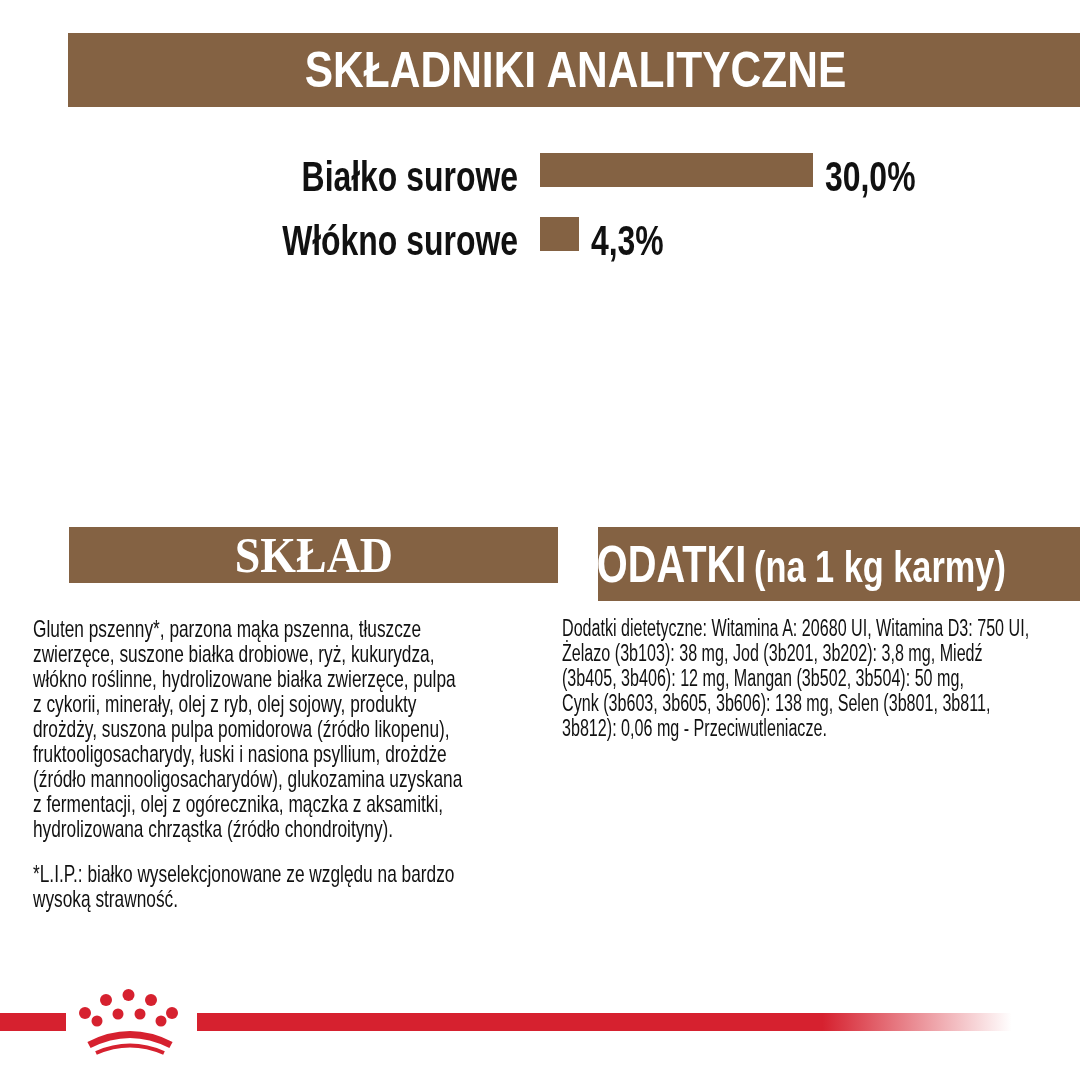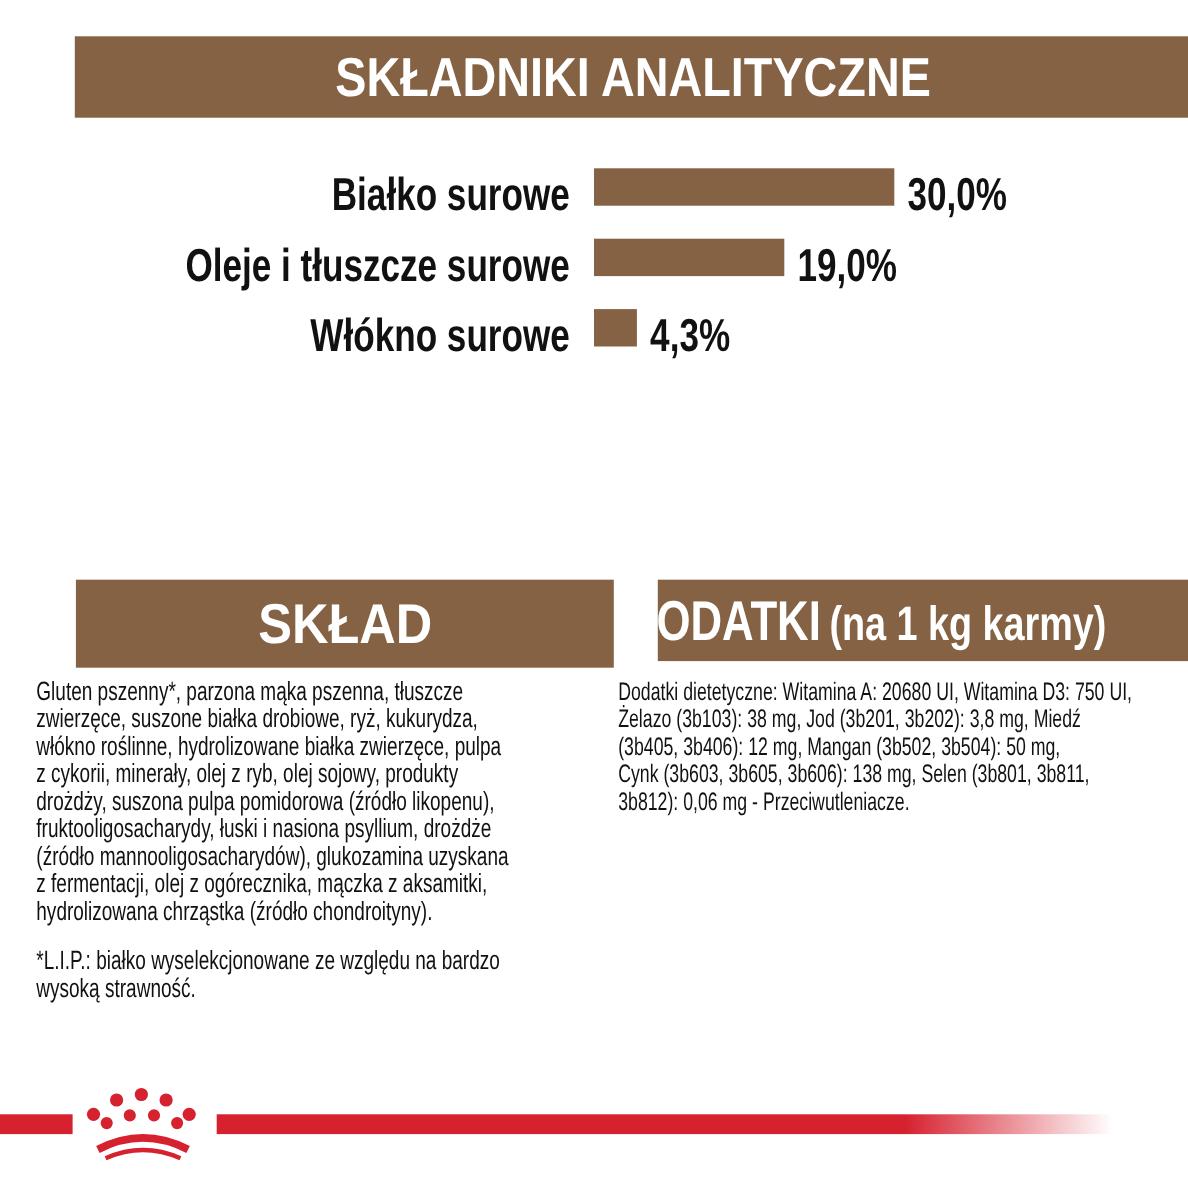--- a/index.html
+++ b/index.html
@@ -11,21 +11,21 @@
   #top-bar .t{font-size:50px;font-weight:bold;color:#fff;transform:scaleX(.85);transform-origin:50% 50%;white-space:nowrap;letter-spacing:0;}
   
   #chart{position:absolute;left:0;top:153px;width:1080px;}
   .crow{display:flex;align-items:flex-start;height:44px;margin-bottom:20px;}
   .c-label{width:518px;text-align:right;font-size:42px;font-weight:bold;white-space:nowrap;
            transform:scaleX(.76);transform-origin:100% 50%;}
   .c-bar{height:34px;margin-left:22px;flex:0 0 auto;}
   .c-val{margin-left:12px;font-size:42px;font-weight:bold;white-space:nowrap;
          transform:scaleX(.76);transform-origin:0 50%;}
   
-  #sklad-bar{left:33px;top:527px;width:489px;height:80px;}
+  #sklad-bar{left:33px;top:527px;width:489px;height:56px;font-family:Liberation Serif, serif;}
   #sklad-bar .t{font-size:51px;font-weight:bold;color:#fff;transform:scaleX(.90);white-space:nowrap;}
   #dodatki-bar{left:562px;top:527px;width:485px;height:74px;justify-content:center;padding-left:16px;box-sizing:border-box;}
   #dodatki-bar .wrap{transform:scaleX(.78);transform-origin:0 50%;white-space:nowrap;color:#fff;font-weight:bold;}
   #dodatki-bar .big{font-size:51px;}
   #dodatki-bar .small{font-size:44px;margin-left:10px;}
   .body-text{position:absolute;white-space:pre-line;font-weight:normal;}
   #sklad-body{left:33px;top:616px;width:680px;font-size:24px;line-height:25px;
               transform:scaleX(.72);transform-origin:0 0;}
   #sklad-foot{left:33px;top:861px;width:680px;font-size:24px;line-height:25px;
               transform:scaleX(.72);transform-origin:0 0;}
@@ -46,25 +46,20 @@
     <span class="t">SKŁADNIKI ANALITYCZNE</span>
   </div>
 
   <div id="chart">
     <div class="crow">
       <span class="c-label">Białko surowe</span>
       <div class="c-bar" style="width: 273px; background: rgb(132, 98, 67);"></div>
       <span class="c-val">30,0%</span>
     </div>
 
-    <div class="crow">
-      <span class="c-label">Oleje i tłuszcze surowe</span>
-      <div class="c-bar" style="width: 173px; background: rgb(132, 98, 67);"></div>
-      <span class="c-val">19,0%</span>
-    </div>
 
 
     <div class="crow">
       <span class="c-label">Włókno surowe</span>
       <div class="c-bar" style="width: 39px; background: rgb(132, 98, 67);"></div>
       <span class="c-val">4,3%</span>
     </div>
 
   </div>
 

